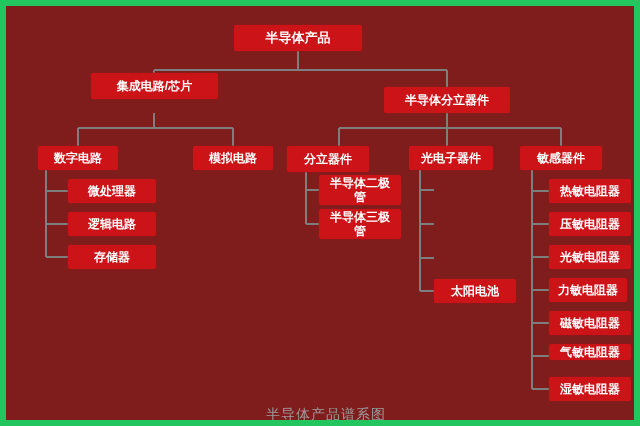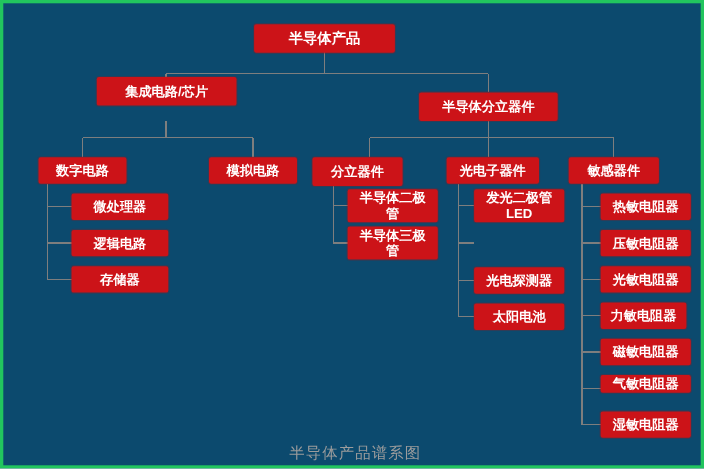--- a/index.html
+++ b/index.html
@@ -1,20 +1,20 @@
 <!DOCTYPE html>
 <html><head>
 <meta charset="utf-8">
 <style>
   html,body{margin:0;padding:0;background:#fff;}
   .page{
     position:relative;
     width:640px;height:426px;
-    background:#0c4a6e;
-    border:3px solid #22c55e;
+    background:#7f1d1d;
+    border:6px solid #22c55e;
     box-sizing:border-box;
     font-family:"Liberation Sans","DejaVu Sans",sans-serif;
     overflow:hidden;
   }
   .connectors{position:absolute;left:0;top:0;width:640px;height:426px;}
   .node{
     position:absolute;
     background:#cc1318;
     color:#ffffff;
     font-weight:bold;
@@ -75,23 +75,20 @@
 
   <div class="node" style="left:62px;top:173px;width:88px;height:24px">微处理器</div>
   <div class="node" style="left:62px;top:206px;width:88px;height:24px">逻辑电路</div>
   <div class="node" style="left:62px;top:239px;width:88px;height:24px">存储器</div>
 
   <div class="node" style="left:313px;top:169px;width:82px;height:30px">半导体二极
 管</div>
   <div class="node" style="left:313px;top:203px;width:82px;height:30px">半导体三极
 管</div>
 
-  <div class="node" style="left:428px;top:169px;width:82px;height:30px">发光二极管
-LED</div>
-  <div class="node" style="left:428px;top:240px;width:82px;height:24px">光电探测器</div>
   <div class="node" style="left:428px;top:273px;width:82px;height:24px">太阳电池</div>
 
   <div class="node" style="left:543px;top:173px;width:82px;height:24px">热敏电阻器</div>
   <div class="node" style="left:543px;top:206px;width:82px;height:24px">压敏电阻器</div>
   <div class="node" style="left:543px;top:239px;width:82px;height:24px">光敏电阻器</div>
   <div class="node" style="left:543px;top:272px;width:78px;height:24px">力敏电阻器</div>
   <div class="node" style="left:543px;top:305px;width:82px;height:24px">磁敏电阻器</div>
   <div class="node" style="left:543px;top:338px;width:82px;height:16px">气敏电阻器</div>
   <div class="node" style="left:543px;top:371px;width:82px;height:24px">湿敏电阻器</div>
 

